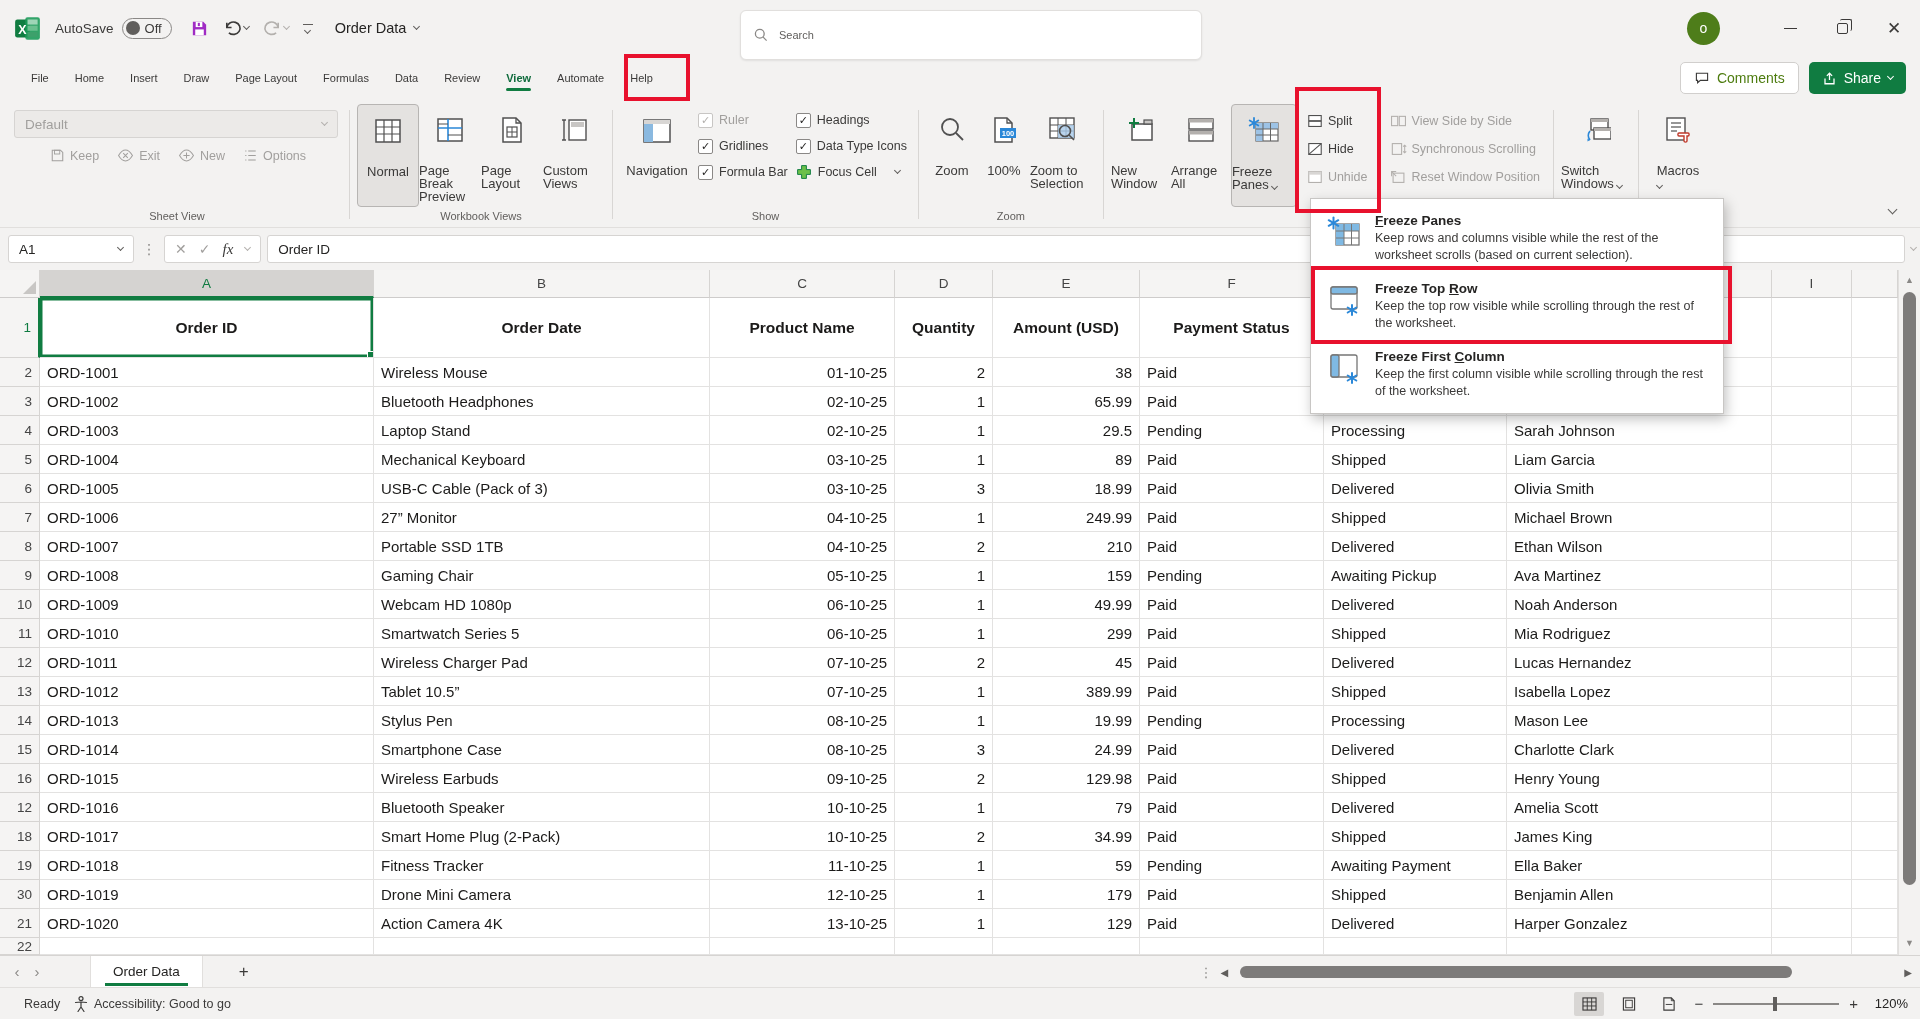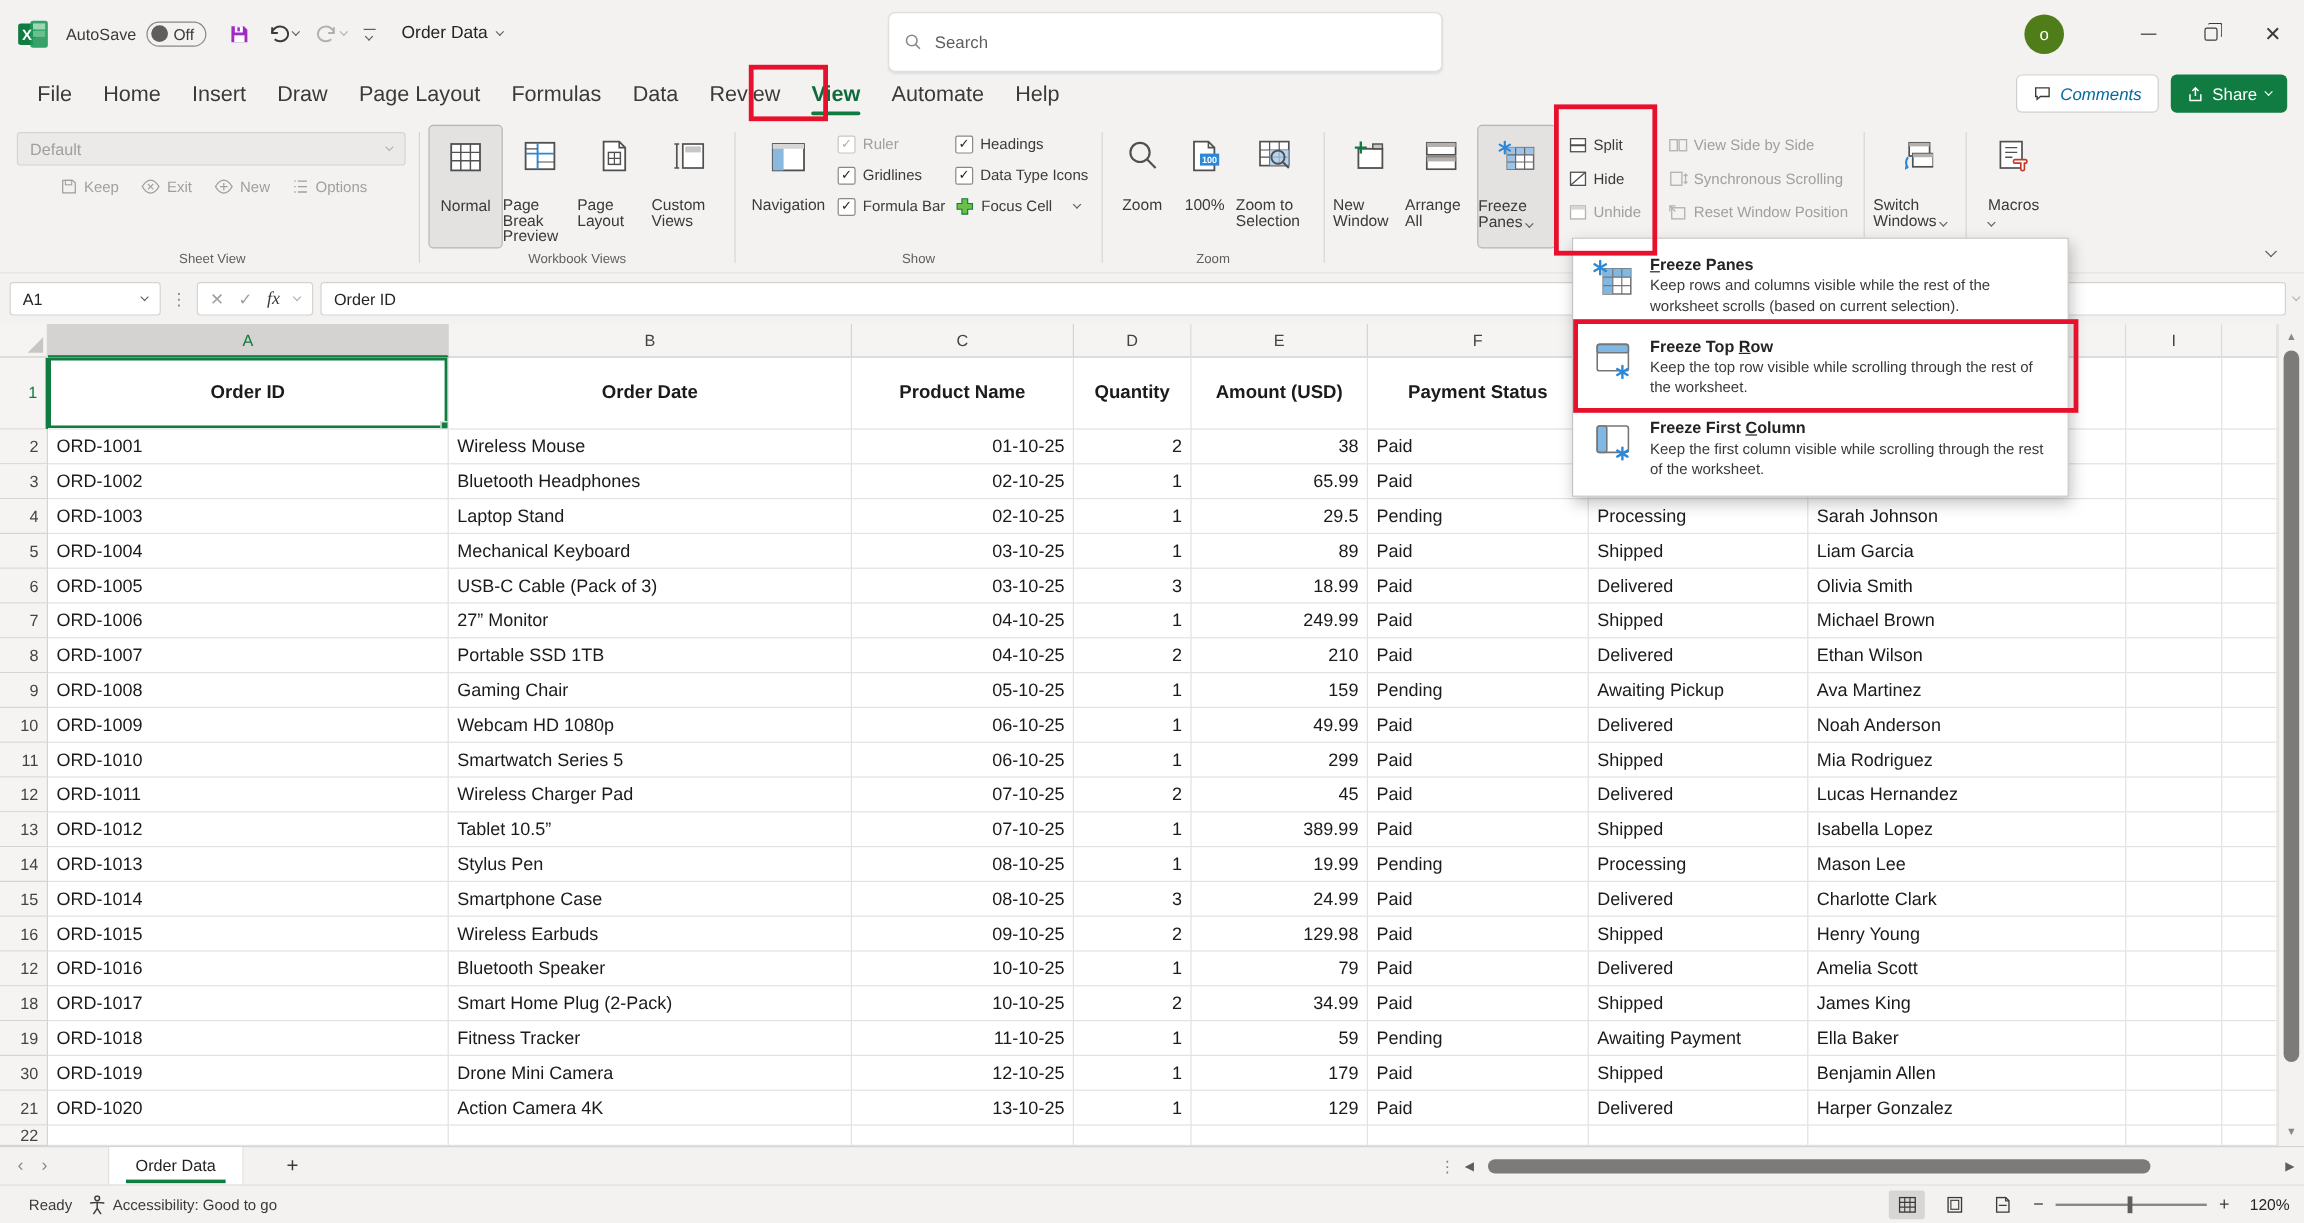--- a/index.html
+++ b/index.html
@@ -12,36 +12,36 @@
   .xl-icon { width:27px; height:27px; margin-right:14px; }
   .autosave { display:flex; align-items:center; gap:8px; font-size:13.5px; color:#3b3a39; }
   .pill { display:flex; align-items:center; gap:5px; border:1px solid #8a8886; border-radius:11px; height:21px; padding:0 9px 0 3px; font-size:13px; color:#3b3a39; }
   .knob { width:14px; height:14px; border-radius:50%; background:#605e5c; }
   .qat { display:flex; align-items:center; gap:14px; margin-left:18px; }
   .qat-btn { display:flex; align-items:center; gap:2px; }
   .chev { width:7px; height:7px; border-right:1.6px solid #605e5c; border-bottom:1.6px solid #605e5c; transform:rotate(45deg); display:inline-block; margin-top:-4px; }
   .chev.sm { width:5px; height:5px; }
   .chev.gray { border-color:#b3b0ad; }
   .doctitle { margin-left:22px; font-size:14.5px; color:#252423; display:flex; align-items:center; gap:8px; }
-  .searchbox { position:absolute; left:740px; top:10px; width:462px; height:50px; background:#fff; border:1px solid #e1dfdd; border-radius:6px; box-shadow:0 1px 2px rgba(0,0,0,.08); display:flex; align-items:center; padding:0 12px; gap:10px; color:#605e5c; font-size:14px; }
+  .searchbox { position:absolute; left:740px; top:10px; width:462px; height:50px; background:#fff; border:1px solid #e1dfdd; border-radius:6px; box-shadow:0 1px 2px rgba(0,0,0,.08); display:flex; align-items:center; padding:0 12px; gap:10px; color:#605e5c; font-size:11px; }
   .tb-right { position:absolute; right:0; top:0; height:56px; display:flex; align-items:center; }
   .avatar { width:33px; height:33px; border-radius:50%; background:#4e7d1a; color:#fff; font-size:14px; display:flex; align-items:center; justify-content:center; margin-right:44px; }
   .winbtn { width:52px; height:56px; display:flex; align-items:center; justify-content:center; color:#3b3a39; }
   .min-glyph { width:13px; height:0; border-top:1.6px solid #3b3a39; display:block; }
   .restore-glyph { width:11px; height:11px; border:1.4px solid #3b3a39; border-radius:2px; position:relative; display:block; }
   .restore-glyph::before { content:""; position:absolute; left:2px; top:-4.5px; width:11px; height:11px; border:1.4px solid #3b3a39; border-left:none; border-bottom:none; border-radius:2px; }
   .close-glyph { font-size:17px; line-height:1; color:#3b3a39; }
 
   
   .tabrow { height:44px; display:flex; align-items:center; padding:0 16px 0 18px; position:relative; }
-  .mtab { font-size:18px; color:#3b3a39; padding:9px 13px; position:relative; white-space:nowrap; }
+  .mtab { font-size:11px; color:#3b3a39; padding:9px 13px; position:relative; white-space:nowrap; }
   .mtab.active { color:#0f6b3c; font-weight:bold; }
   .mtab.active::after { content:""; position:absolute; left:13px; right:13px; bottom:2px; height:3px; background:#107c41; border-radius:2px; }
   .tabrow-right { position:absolute; right:14px; top:6px; display:flex; gap:10px; }
-  .comments-btn { display:flex; align-items:center; gap:7px; background:#fff; border:1px solid #d1cfcd; border-radius:5px; height:32px; padding:0 13px; font-size:14px; color:#0369a1;font-style:italic; }
+  .comments-btn { display:flex; align-items:center; gap:7px; background:#fff; border:1px solid #d1cfcd; border-radius:5px; height:32px; padding:0 13px; font-size:14px; color:#4d7c0f; }
   .share-btn { display:flex; align-items:center; gap:7px; background:#107c41; border-radius:5px; height:32px; padding:0 13px; font-size:14px; color:#fff; }
   .share-btn .chev { border-color:#fff; }
 
   
   .ribbon { height:128px; display:flex; align-items:stretch; padding:4px 6px 0 12px; border-bottom:1px solid #e1dfdd; background:#f3f2f1; }
   .rb-group { display:flex; flex-direction:column; }
   .rb-items { flex:1; display:flex; align-items:stretch; }
   .rb-label { height:20px; font-size:11px; color:#605e5c; text-align:center; padding-top:3px; }
   .rb-div { width:1px; background:#d8d6d4; margin:6px 7px 8px 7px; }
   .bigbtn { width:62px; display:flex; flex-direction:column; align-items:center; justify-content:flex-start; padding-top:8px; border-radius:4px; }

